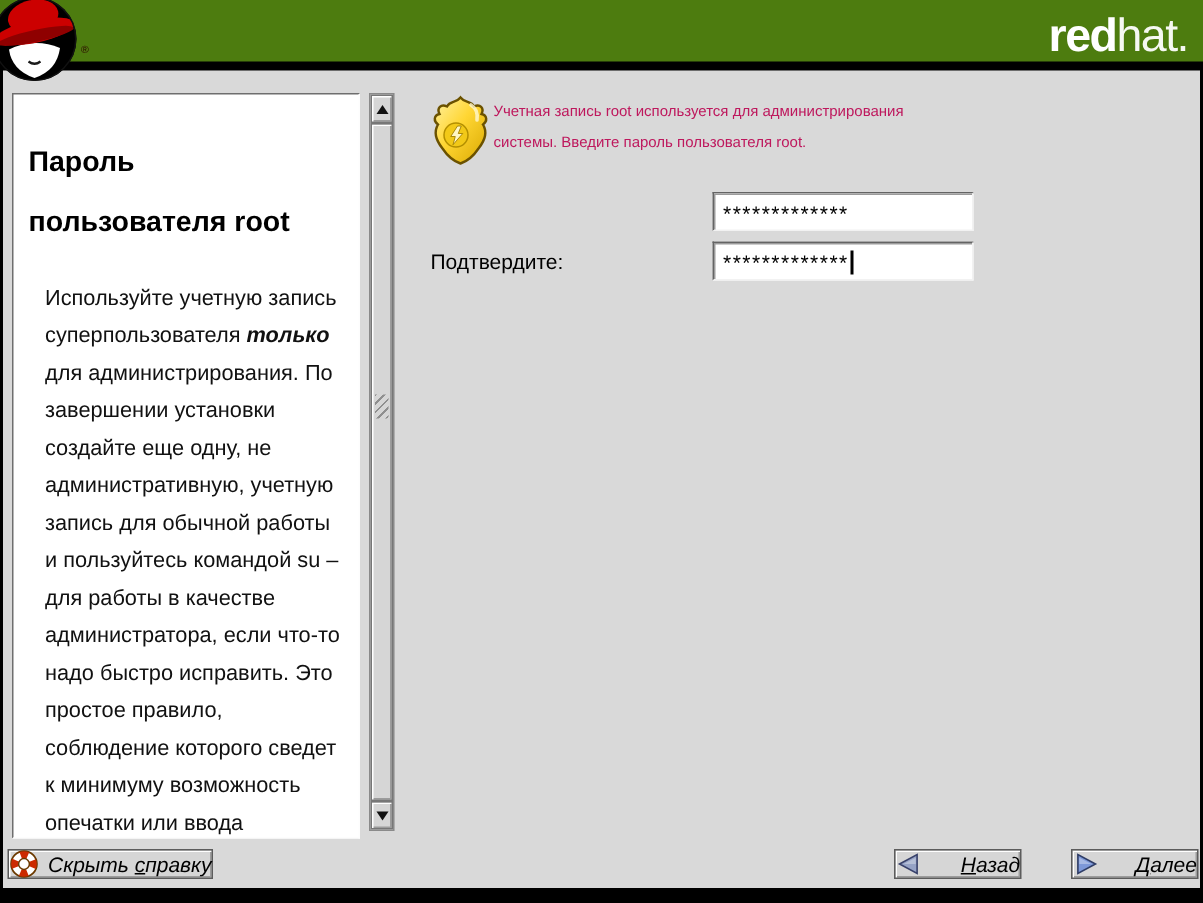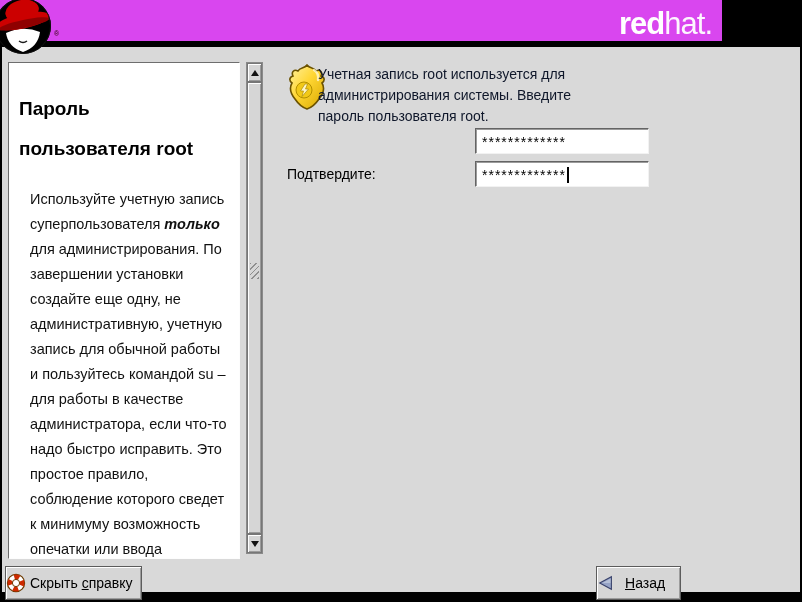--- a/index.html
+++ b/index.html
@@ -5,22 +5,22 @@
   * { margin:0; padding:0; box-sizing:border-box; }
   html,body { width:802px; height:602px; }
   body {
     position:relative;
     background:#000;
     font-family:"Liberation Sans","DejaVu Sans",sans-serif;
     overflow:hidden;
   }
   
   .header {
-    position:absolute; left:0; top:0; width:722px; height:44px;
-    background:#d946ef; border-bottom:3px solid #000;
+    position:absolute; left:0; top:0; width:802px; height:44px;
+    background:#4d7c0f; border-bottom:3px solid #000;
   }
   .logo {
     position:absolute; left:-7px; top:-2px; width:60px; height:58px; z-index:5;
   }
   .registered {
     position:absolute; left:54px; top:30px; font-size:7px; color:#2b0000; z-index:6;
   }
   .wordmark {
     position:absolute; right:10px; top:6px; color:#fff; font-size:31px;
     letter-spacing:-1px; z-index:5;
@@ -74,46 +74,46 @@
     background:#d6d6d6; border:1px solid #777;
     box-shadow:inset 1px 1px 0 #fff, inset -1px -1px 0 #9c9c9c;
   }
   .sb-grip {
     position:absolute; left:2px; top:40%; width:9px; height:16px;
     background:repeating-linear-gradient(135deg,#8f8f8f 0 1px,transparent 1px 4px);
   }
   
   .badge-icon { position:absolute; left:285px; top:16px; width:40px; height:48px; }
   .intro {
-    position:absolute; left:316px; top:17px; width:302px;
-    font-size:14px; line-height:21px; color:#0f172a;
+    position:absolute; left:327px; top:17px; width:302px;
+    font-size:10px; line-height:21px; color:#be185d;
   }
   .field-label { position:absolute; font-size:14px; color:#000; line-height:26px; }
   .lbl1 { left:285px; top:81px; }
   .lbl2 { left:285px; top:114px;text-align:right; }
   .pw-field {
     position:absolute; left:473px; width:174px; height:26px;
     background:#fff; border:1px solid; border-color:#646464 #f2f2f2 #f2f2f2 #646464;
     box-shadow:inset 1px 1px 0 #9b9b9b;
     font-size:14px; letter-spacing:1px; color:#000;
     padding:5px 4px 0 6px; white-space:nowrap; overflow:hidden;
   }
   .pw1 { top:81px; }
   .pw2 { top:114px; }
   .caret {
     display:inline-block; width:2px; height:16px; background:#000;
     vertical-align:-3px; margin-left:1px;
   }
   
   .btn {
-    position:absolute; top:519px; height:34px;
+    position:absolute; top:519px; height:20px;
     background:#d6d6d6; border:1px solid #5c5c5c;
     box-shadow:inset 1px 1px 0 #fff, inset -1px -1px 0 #9c9c9c;
-    display:flex; align-items:center; justify-content:flex-start;
-    font-size:14px; color:#000; gap:4px; cursor:default;
+    display:flex; align-items:center; justify-content:space-between;
+    font-size:14px; color:#000; gap:4px; cursor:default;font-style:italic;
   }
   .btn u { text-decoration:underline; }
   .btn-hide-help { left:3px;  width:137px; }
   .btn-whats-new { left:162px; width:97px; }
   .btn-back { left:594px; width:85px; gap:10px; }
   .btn-next { left:712px; width:85px; gap:10px; }
   .icon16 { width:20px; height:20px; flex:0 0 auto; }
   .nav-arrow { width:18px; height:18px; flex:0 0 auto; }
 </style>
 </head>
@@ -202,14 +202,21 @@
 
 
   <div class="btn btn-back">
     <svg class="nav-arrow" viewBox="0 0 20 20">
       <polygon points="3,10 16,3 16,17" fill="#96a3c6" stroke="#39426b" stroke-width="1.2"></polygon>
       <polygon points="6,10 15,5.4 15,10" fill="#c3ccde" opacity="0.7"></polygon>
     </svg>
     <span><u>Н</u><span>азад</span></span>
   </div>
 
+  <div class="btn btn-next">
+    <svg class="nav-arrow" viewBox="0 0 20 20">
+      <polygon points="17,10 4,3 4,17" fill="#7d98d8" stroke="#2f3d66" stroke-width="1.2"></polygon>
+      <polygon points="14,10 5,5.4 5,10" fill="#b9c8ea" opacity="0.7"></polygon>
+    </svg>
+    <span><u>Д</u><span>алее</span></span>
+  </div>
 
 </div>
 
 </body></html>

